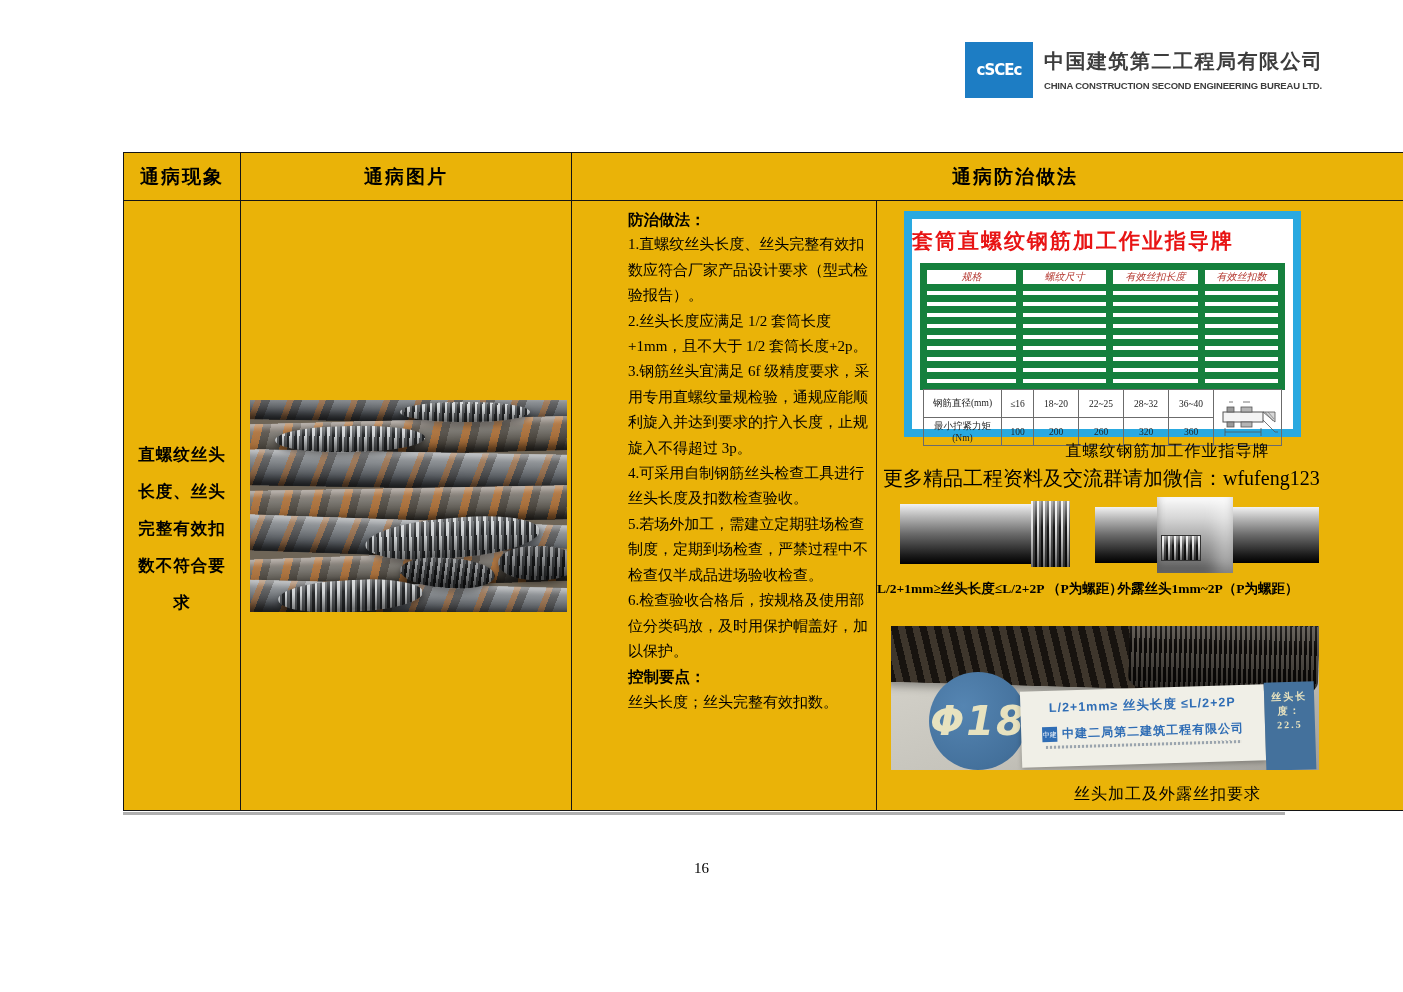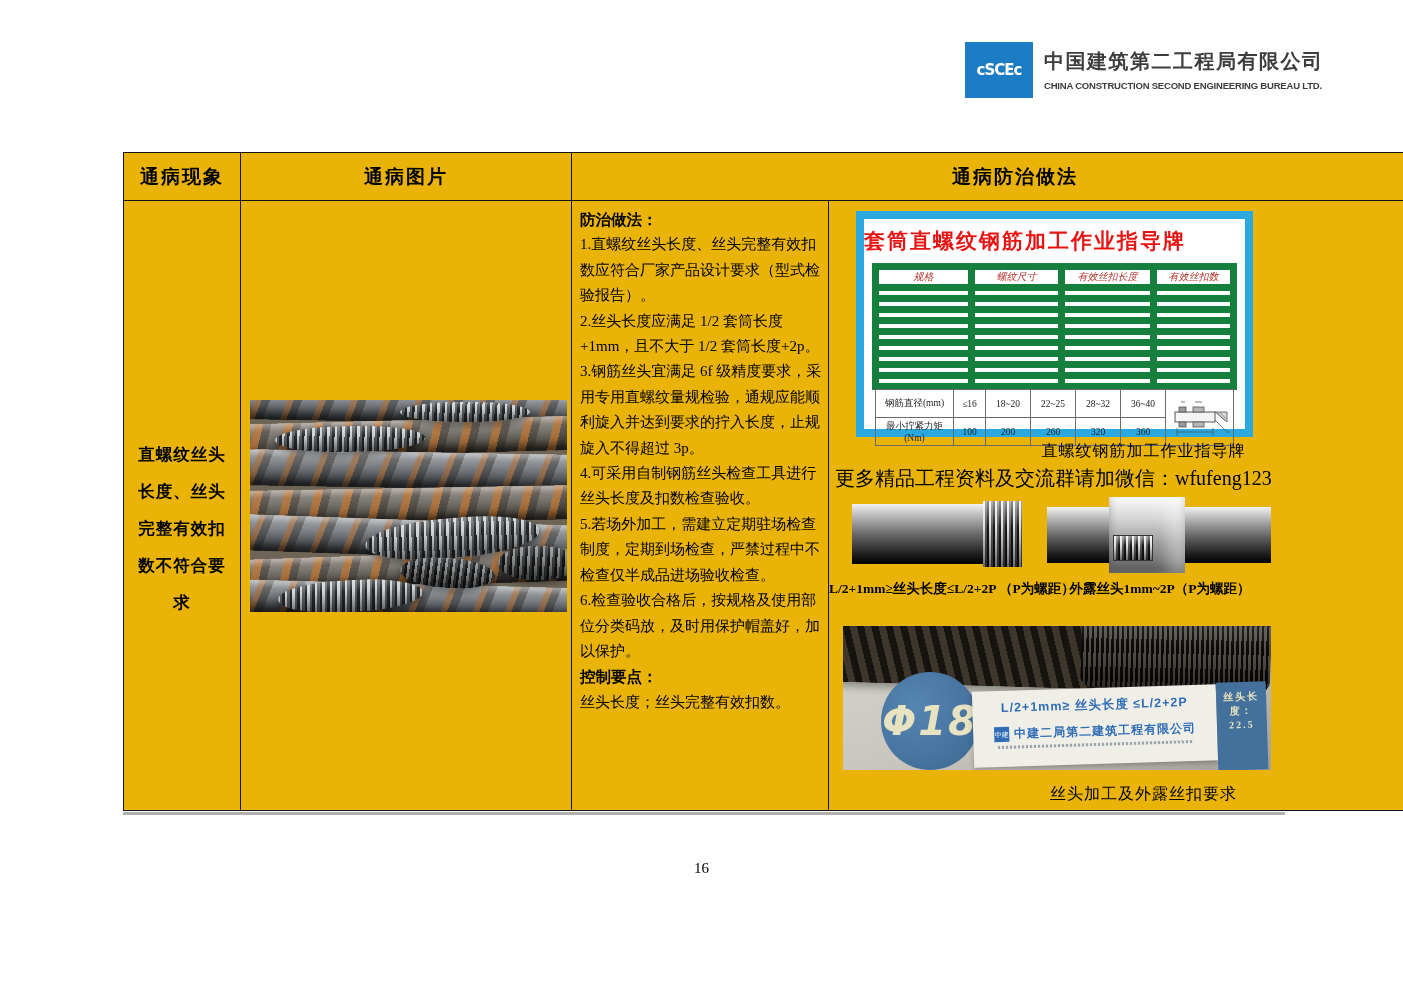--- a/index.html
+++ b/index.html
@@ -23,21 +23,21 @@
   .table-shadow { position:absolute; left:123px; top:812px; width:1162px; height:3px; background:#b0b0b0; }
   .qc-head { display:flex; height:48px; border-bottom:1.8px solid #141414;
              font-family:"Liberation Sans", sans-serif; font-weight:bold; font-size:19px; letter-spacing:2px; }
   .qc-head > div { display:flex; align-items:center; justify-content:center; }
   .h1 { width:117px; border-right:1.8px solid #141414; }
   .h2 { width:331px; border-right:1.8px solid #141414; }
   .h3 { flex:1; }
   .qc-body { display:flex; flex:1; min-height:0; }
   .c1 { width:117px; border-right:1.8px solid #141414; display:flex; justify-content:center; padding-top:235px; }
   .c2 { width:331px; border-right:1.8px solid #141414; position:relative; }
-  .c3 { width:257px; border-right:1.8px solid #141414; padding:6px 6px 0 8px; }
+  .c3 { width:257px; border-right:1.8px solid #141414; padding:6px 6px 0 8px;margin-left:48px; }
   .c4 { flex:1; position:relative; }
 
   .phenomenon { font-family:"Liberation Sans", sans-serif; font-weight:bold; font-size:16.5px;
                 line-height:37px; text-align:center; white-space:pre-line; letter-spacing:1px; }
 
   .pt-head { font-family:"Liberation Sans", sans-serif; font-weight:bold; font-size:15.5px; line-height:25.4px; }
   .pt-body { font-size:15px; line-height:25.4px; white-space:pre-line; }
 
   
   .photo1 { position:absolute; left:9px; top:199px; width:317px; height:212px; overflow:hidden;

